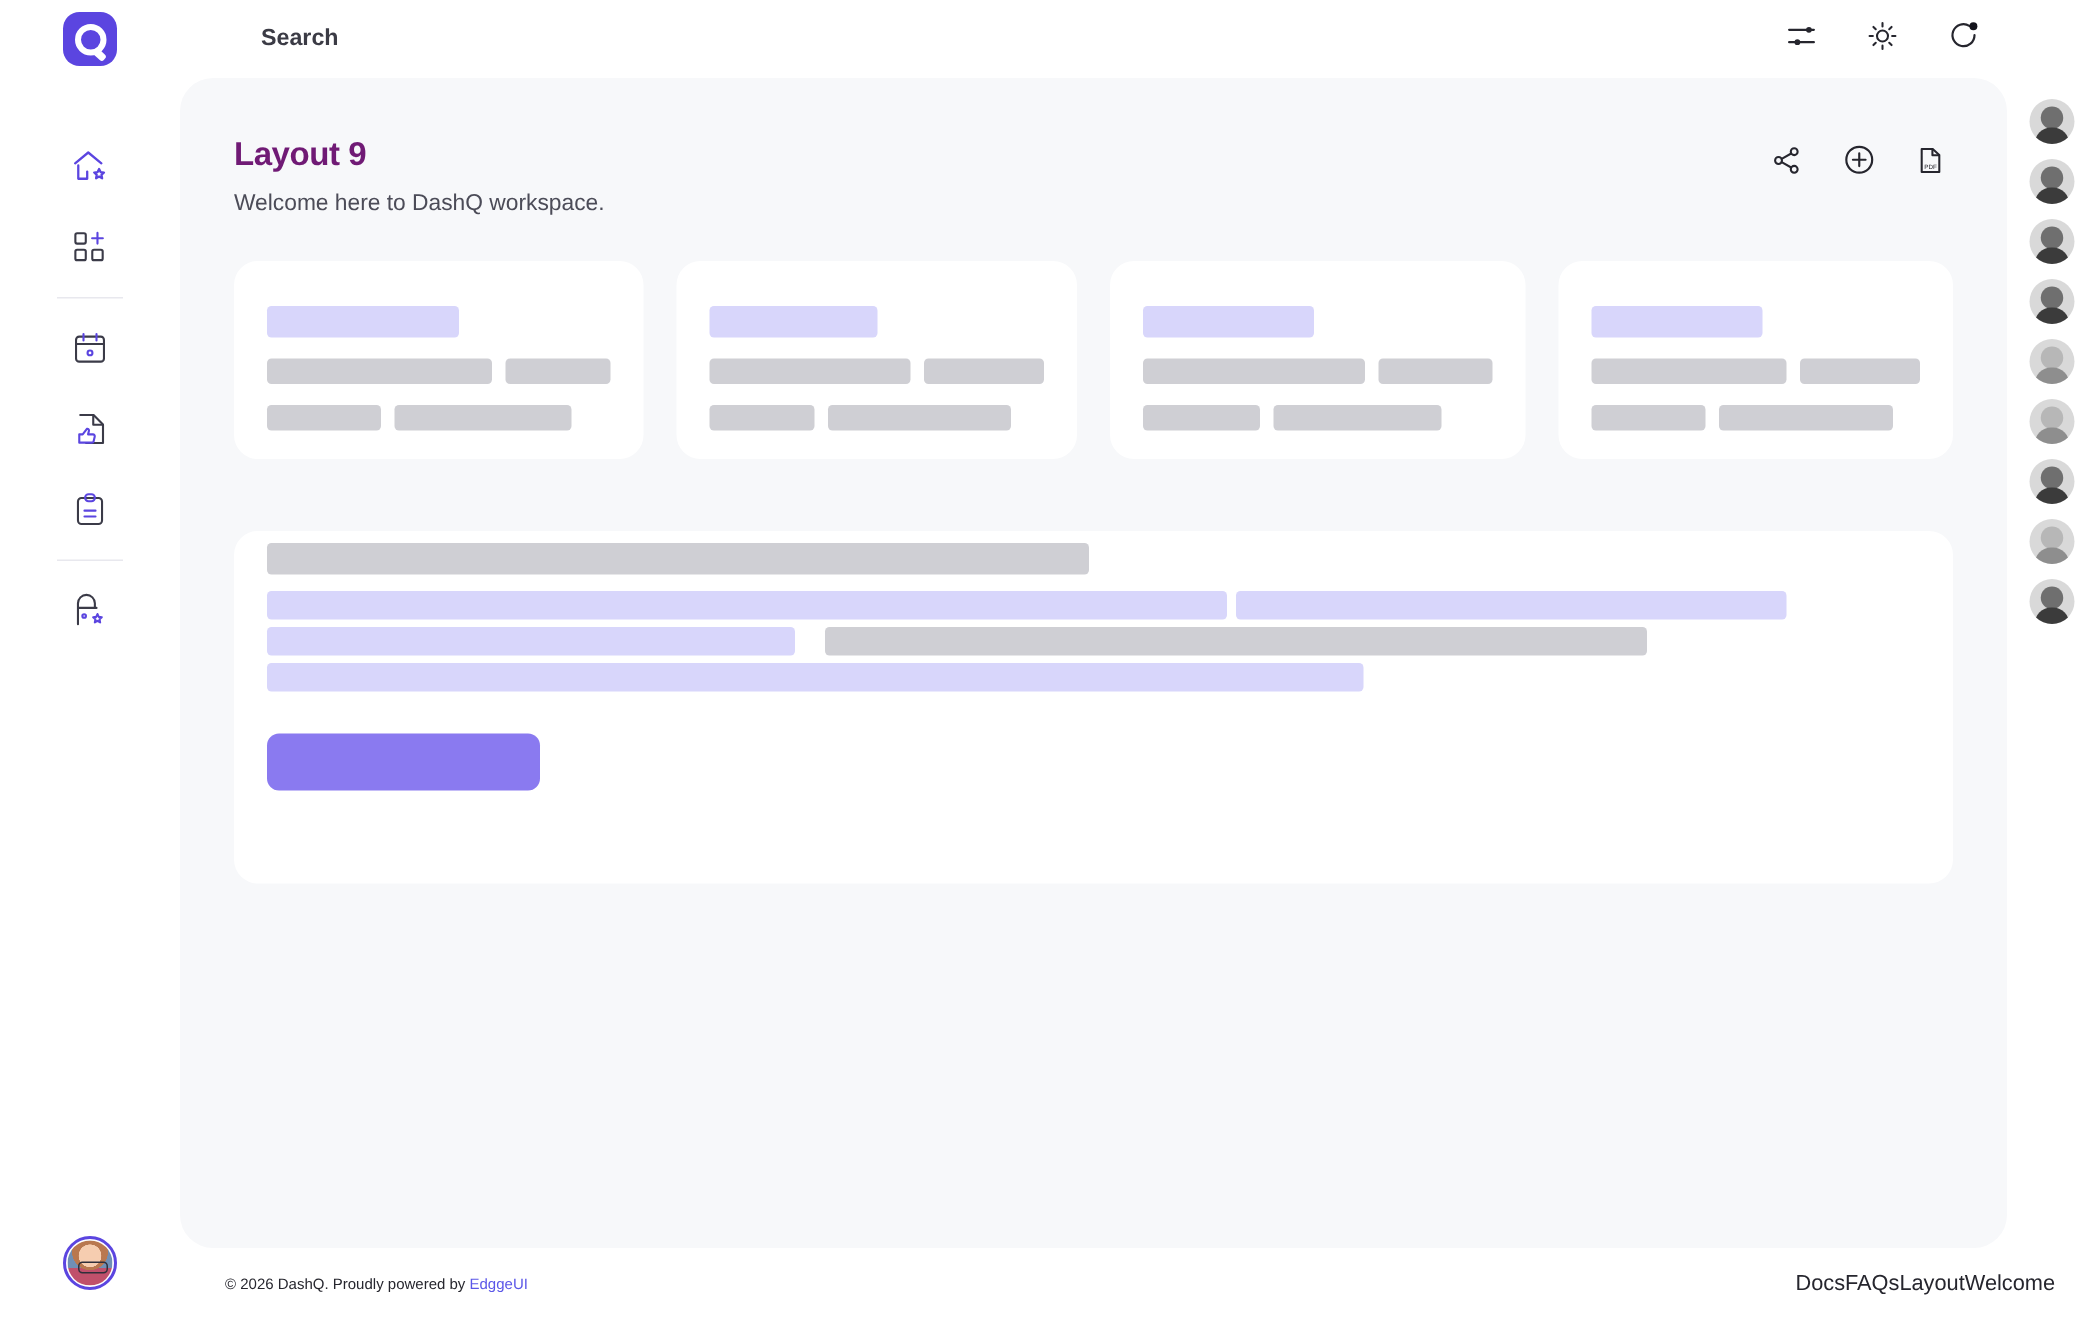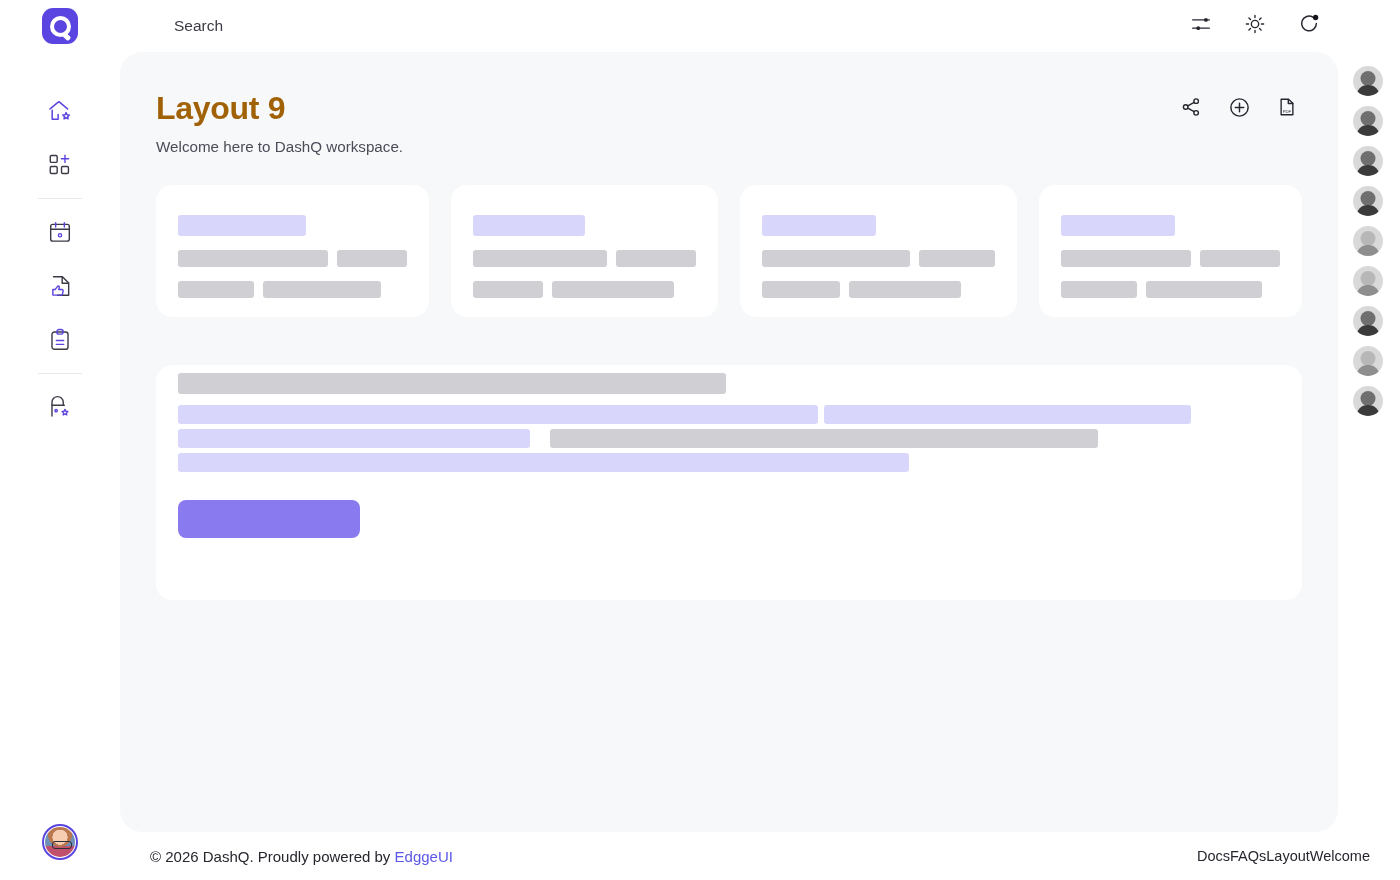--- a/index.html
+++ b/index.html
@@ -56,34 +56,34 @@
     content:""; position:absolute; left:7px; top:14px; width:18px; height:6px;
     border:1.4px solid #2f2f3a; border-radius:3px;
   }
 
   
   .topbar {
     position:absolute; left: 120px; top: 0; width: 1280px; height: 52px;
     display:flex; align-items:center;
   }
   .search-box {
-    margin-left: 54px; font-size: 15.5px; color: #3b3b45; cursor: text;
+    margin-left: 54px; font-size: 15.5px; color: #3b3b45; cursor: text; font-weight: bold;
   }
   .top-actions {
     margin-left:auto; margin-right: 78px; display:flex; align-items:center; gap: 28px;
   }
   .icon-btn { width:26px; height:26px; display:flex; align-items:center; justify-content:center; cursor:pointer; position:relative; }
 
   
   .panel {
     position:absolute; left:120px; top:52px; width: 1218px; height: 780px;
     background: #f7f8fa; border-radius: 22px;
   }
   .panel-head { padding: 38px 38px 0 36px; display:flex; align-items:flex-start; }
-  .page-title { font-size: 32px; font-weight: 700; color: #a16207; letter-spacing: -0.3px; }
+  .page-title { font-size: 22px; font-weight: 700; color: #701a75; letter-spacing: -0.3px; }
   .page-sub { font-size: 15.2px; color: #4c4c58; margin-top: 11px; }
   .head-actions { margin-left:auto; display:flex; gap: 22px; padding-top: 6px; }
 
   
   .stats {
     display: grid; grid-template-columns: repeat(4, 1fr); gap: 22px;
     padding: 30px 36px 0 36px;
   }
   .stat-card {
     background:#ffffff; border-radius: 16px; height: 132px; padding: 30px 22px 0 22px;
@@ -136,21 +136,21 @@
     width: 23px; height: 17px; border-radius: 11px 11px 0 0; background:#3a3a42;
   }
   .av.light:before { background:#b6b6bd; }
   .av.light:after  { background:#8d8d96; }
 
   
   .footer {
     position:absolute; left: 120px; bottom: 0; width: 1280px; height: 48px;
     display:flex; align-items:center; padding: 0 30px 0 30px;
   }
-  .footer-left { font-size: 15px; color: #26262e; }
+  .footer-left { font-size: 10px; color: #26262e; }
   .footer-left a { color: #5b57e8; text-decoration:none; cursor:pointer; }
   .footer-links { margin-left:auto; display:flex; }
   .footer-links a { font-size: 14.5px; color: #26262e; text-decoration:none; cursor:pointer; }
 </style>
 </head>
 <body>
 
 <div class="app">
 
   <div class="rail">

